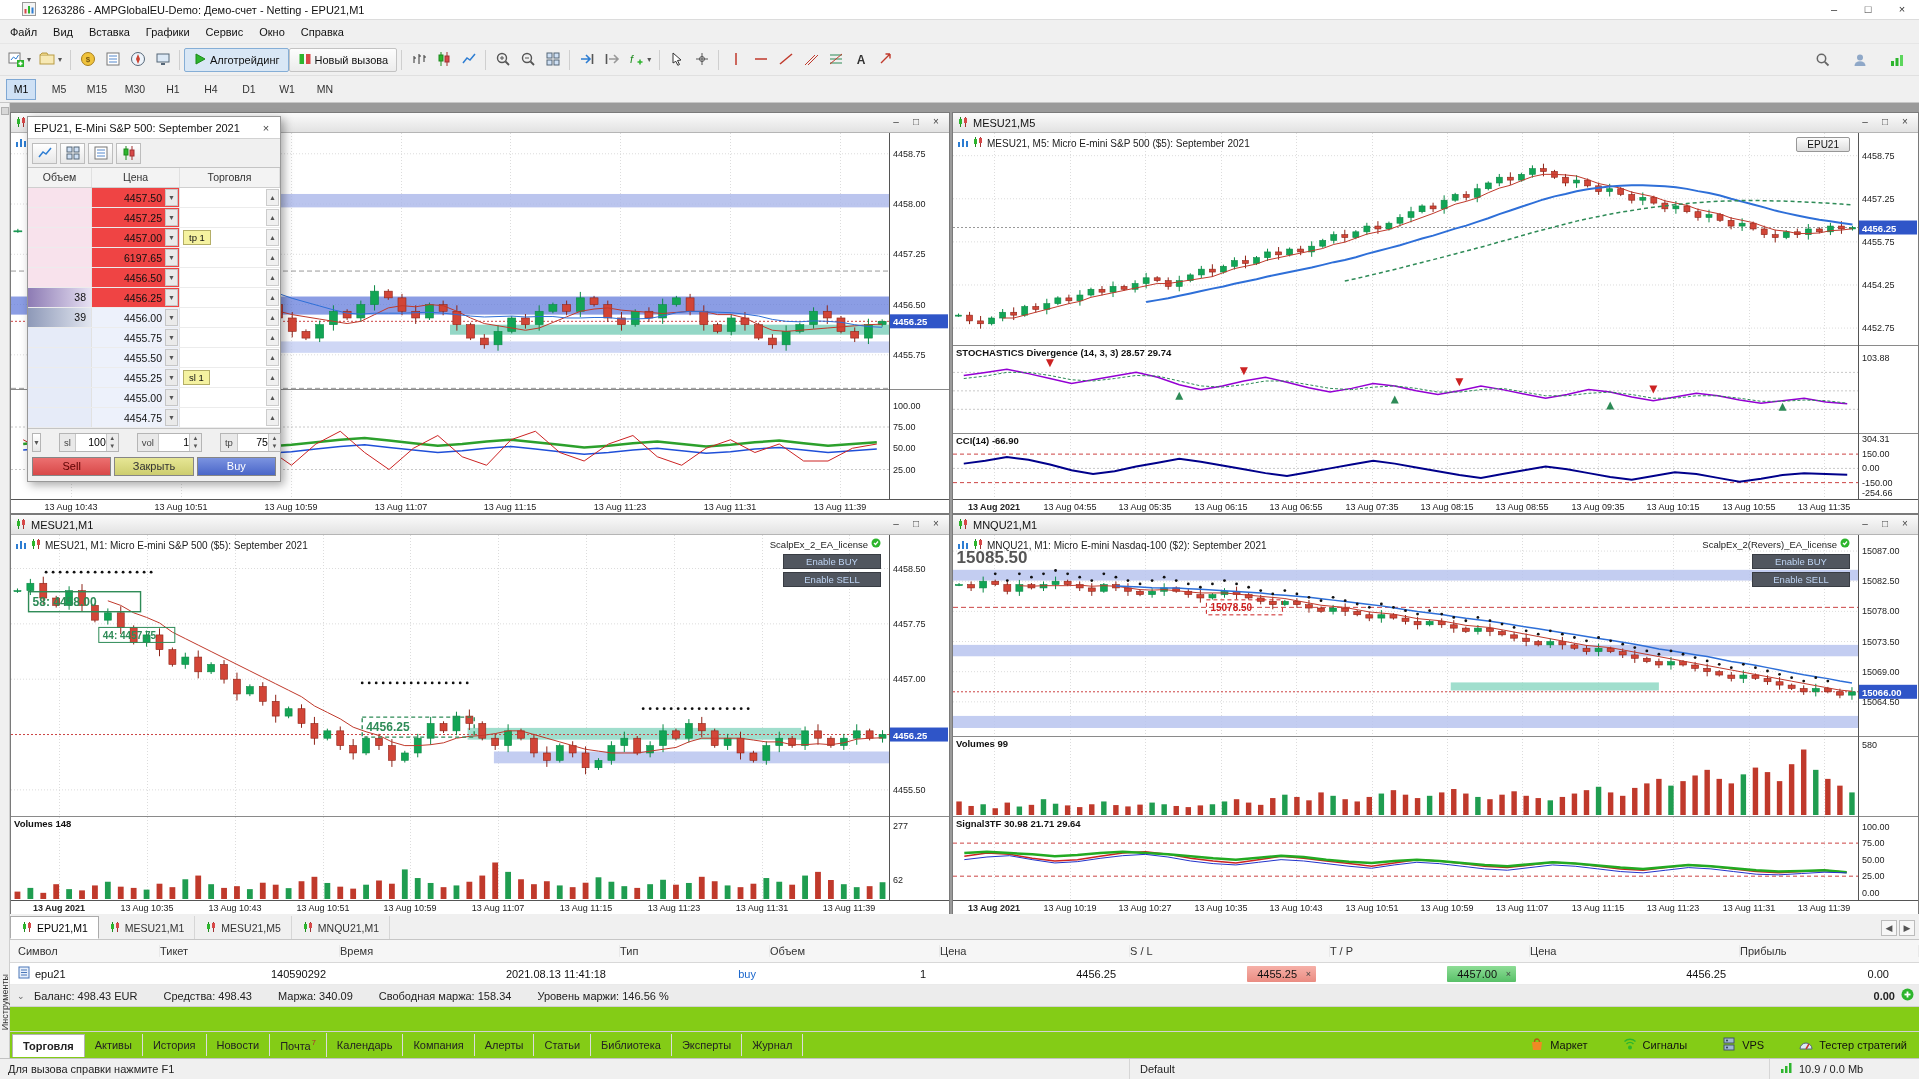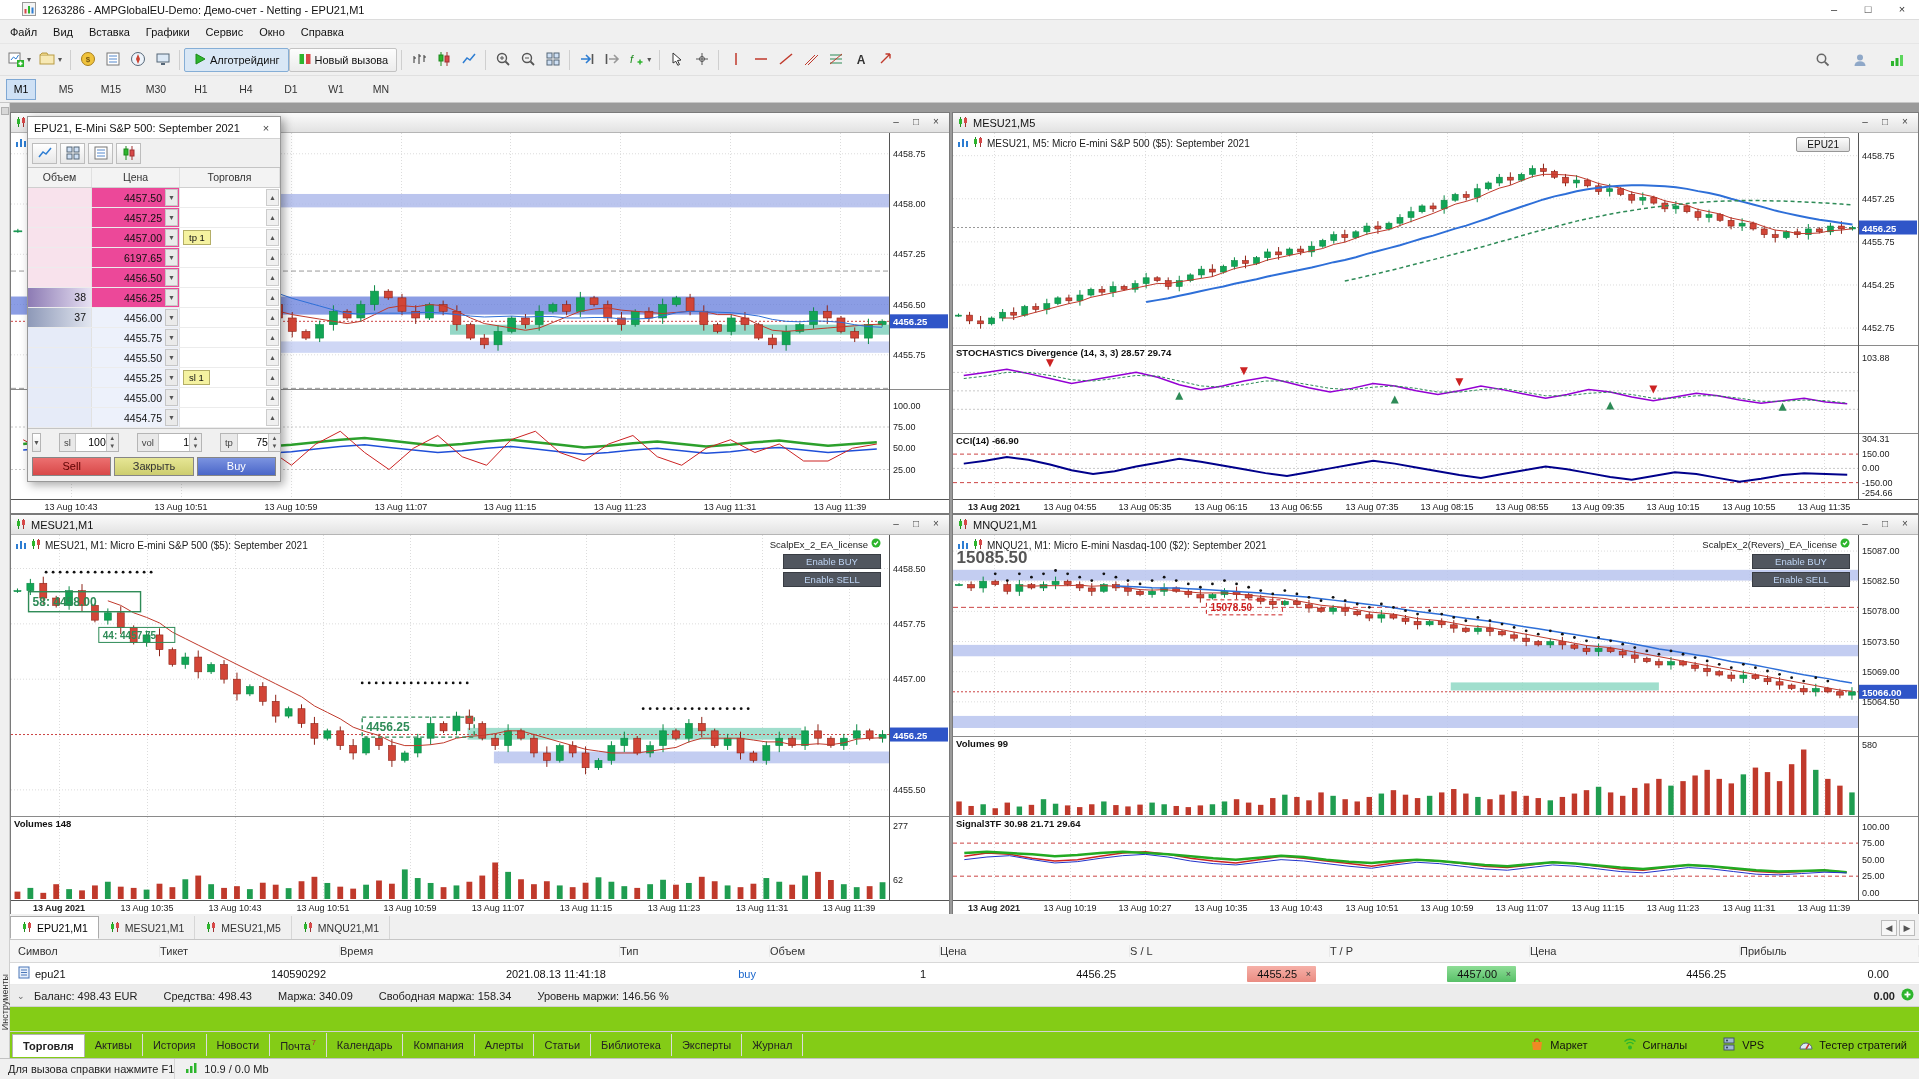--- a/index.html
+++ b/index.html
@@ -14,21 +14,21 @@
 .menubar{position:absolute;top:20px;left:0;height:23px;width:100%;background:#f0f0f0;display:flex;align-items:center;padding-left:2px;z-index:29}
 .menu-item{padding:3px 8px;cursor:default}
 .toolbar{position:absolute;top:43px;left:0;height:32px;width:100%;background:#f0f0f0;display:flex;align-items:center;padding-left:4px;border-top:1px solid #e6e6e6;z-index:28}
 .tool-btn{height:24px;min-width:25px;display:flex;align-items:center;justify-content:center;gap:3px;padding:0 3px;border:1px solid transparent;border-radius:2px}
 .tool-btn.labeled{padding:0 8px;border:1px solid #c3c3c3;background:linear-gradient(#fdfdfd,#ececec)}
 .tool-btn.active{background:#d9e7f5;border-color:#85aed6}
 .tool-sep{width:1px;height:20px;background:#cfcfcf;margin:0 4px}
 .dd{font-size:8px;color:#555}
 .toolbar-right{margin-left:auto;display:flex;align-items:center;gap:12px;margin-right:10px}
 .tfbar{position:absolute;top:75px;left:0;height:28px;width:100%;background:#f0f0f0;display:flex;align-items:center;padding-left:6px;border-top:1px solid #e0e0e0;border-bottom:1px solid #c6c6c6;z-index:27}
-.tf-btn{min-width:30px;height:21px;text-align:center;line-height:19px;font-size:10.5px;border:1px solid transparent;margin-right:15px;color:#333}
+.tf-btn{min-width:30px;height:21px;text-align:center;line-height:19px;font-size:10.5px;border:1px solid transparent;margin-right:8px;color:#333}
 .tf-btn.active{background:#cfe1f5;border-color:#7fa8d4;color:#000}
 .mdi{position:absolute;top:103px;left:0;width:1919px;height:811px;background:#9a9a9a}
 .left-rail{position:absolute;left:0;top:103px;width:10px;height:955px;background:#f0f0f0;border-right:1px solid #cfcfcf;z-index:6}
 .rail-label{position:absolute;left:0px;bottom:28px;writing-mode:vertical-rl;transform:rotate(180deg);font-size:9px;color:#333}
 .rail-ico{position:absolute;left:1px;top:4px;width:8px;height:8px;background:#d8d8d8;border:1px solid #b0b0b0}
 .chart-window{position:absolute;border:1px solid #7a7a7a;background:#fff}
 .cw-titlebar{height:20px;background:linear-gradient(#fbfbfb,#e2e2e2);border-bottom:1px solid #b5b5b5;display:flex;align-items:center;padding:0 4px;font-size:11px}
 .cw-title{margin-left:4px}
 .cw-btns{margin-left:auto;display:flex;gap:2px}
 .cwb{width:18px;height:16px;text-align:center;line-height:14px;font-size:10px;color:#444}
@@ -46,21 +46,21 @@
 .dom-tool{width:25px;height:21px;border:1px solid #bdbdbd;background:linear-gradient(#fff,#e7e7e7);display:flex;align-items:center;justify-content:center}
 .dom-table{background:#fff;border-top:1px solid #c4c4c4;border-bottom:1px solid #c4c4c4}
 .dom-head{display:grid;grid-template-columns:64px 88px 1fr;height:20px;background:#f3f3f3;border-bottom:1px solid #cfcfcf;font-size:10.5px;color:#333;text-align:center;line-height:19px}
 .dom-head div{border-right:1px solid #e0e0e0}
 .dom-row{display:grid;grid-template-columns:64px 88px 1fr;height:20px;border-bottom:1px solid #ececec;font-size:10.5px}
 .c-vol{text-align:right;padding:3px 5px 0 0;border-right:1px solid #e2e2e2}
 .sell .c-vol{background:#f8e2ec}.buy .c-vol{background:#e6ebf8}
 .c-vol.purple{background:linear-gradient(90deg,#8d7bb4,#e6e0f2)}
 .c-vol.grayblue{background:linear-gradient(90deg,#8e99b8,#e2e6f0)}
 .c-price{position:relative;display:flex;align-items:center;border-right:1px solid #e2e2e2}
-.sell .c-price{background:#ec4899}.buy .c-price{background:#edf1fb}
+.sell .c-price{background:#ef4444}.buy .c-price{background:#edf1fb}
 .c-price .pv{flex:1;text-align:right;padding-right:17px}
 .c-price .pd{position:absolute;right:1px;top:1px;bottom:1px;width:13px;background:#eaeaea;border:1px solid #c6c6c6;font-size:7px;line-height:15px;text-align:center;color:#555}
 .c-trade{position:relative;display:flex;align-items:center;padding-left:3px}
 .c-trade .ua{position:absolute;right:1px;top:1px;bottom:1px;width:13px;background:#f0f0f0;border:1px solid #cccccc;font-size:7px;text-align:center;line-height:15px;color:#555}
 .badge-y{background:#f5f2a0;border:1px solid #b4ae67;font-size:9.5px;padding:0 5px;height:15px;line-height:14px}
 .dom-controls{height:26px;display:flex;align-items:center;gap:18px;padding:0 4px}
 .mini-dd{width:15px;height:19px;border:1px solid #b5b5b5;background:linear-gradient(#fff,#e7e7e7);font-size:7px;color:#555;text-align:center;line-height:17px}
 .fld{display:flex;align-items:stretch;border:1px solid #b5b5b5;background:#fff;height:19px}
 .fld .fl{background:#e9e9e9;padding:0 4px;font-size:9.5px;color:#444;border-right:1px solid #c8c8c8;line-height:17px}
 .fld input{width:30px;border:0;outline:none;font-size:10.5px;text-align:right;font-family:inherit}
@@ -440,21 +440,21 @@
             <div class="c-vol purple">38</div>
             <div class="c-price">
               <span class="pv">4456.25</span>
               <span class="pd">▼</span>
             </div>
             <div class="c-trade">
               <span class="ua">▲</span>
             </div>
           </div>
           <div class="dom-row buy">
-            <div class="c-vol grayblue">37</div>
+            <div class="c-vol grayblue">39</div>
             <div class="c-price">
               <span class="pv">4456.00</span>
               <span class="pd">▼</span>
             </div>
             <div class="c-trade">
               <span class="ua">▲</span>
             </div>
           </div>
           <div class="dom-row buy">
             <div class="c-vol"></div>
@@ -1918,20 +1918,21 @@
               <line x1="8" y1="13" x2="11" y2="8" stroke="#c0392b" stroke-width="1.5"></line>
             </svg></span>
           <span>Тестер стратегий</span>
         </span>
       </div>
     </div>
 </div>
 
 <div class="statusbar">
   <span class="sb-help">Для вызова справки нажмите F1</span>
+  <span class="sb-profile">Default</span>
   <span class="sb-conn">
     <span id="conn-ico"><svg width="14" height="12" viewBox="0 0 14 12">
           <rect x="1" y="7" width="2.5" height="4" fill="#2db52d"></rect>
           <rect x="5" y="4" width="2.5" height="7" fill="#2db52d"></rect>
           <rect x="9" y="1" width="2.5" height="10" fill="#2db52d"></rect>
         </svg></span>
     <span>10.9 / 0.0 Mb</span>
   </span>
 </div>
 

